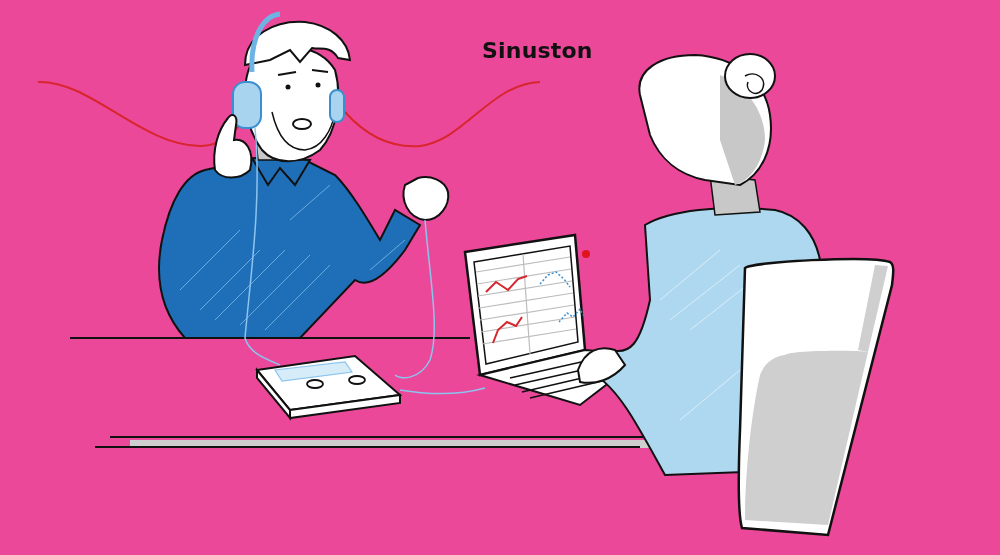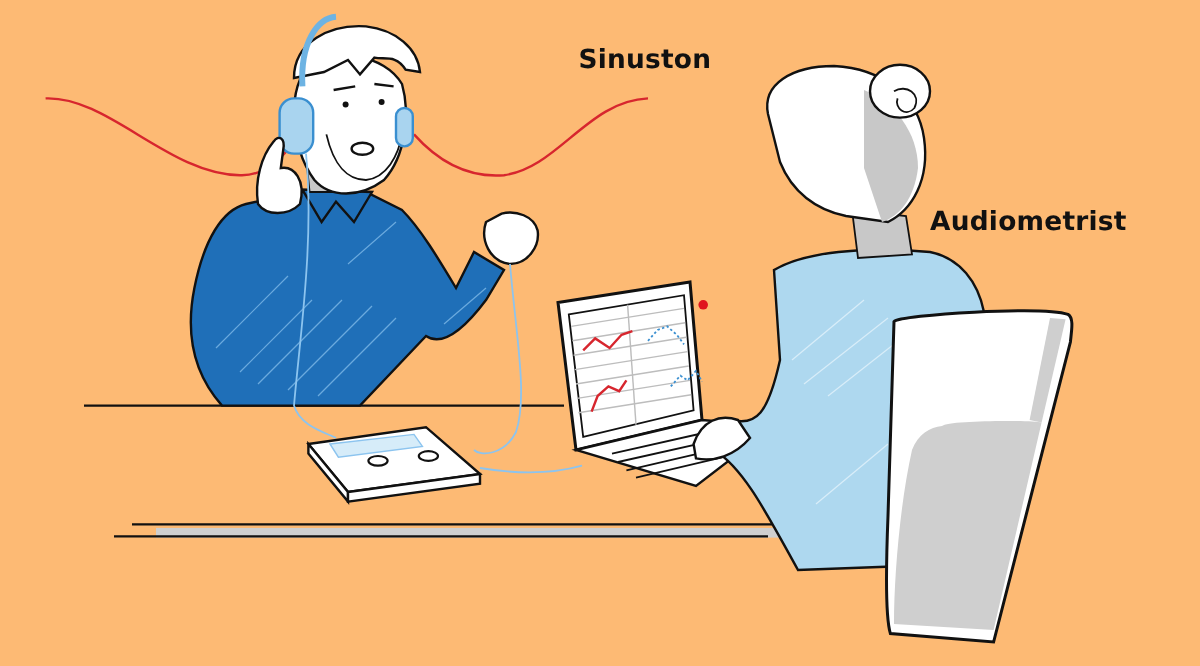--- a/index.html
+++ b/index.html
@@ -1,16 +1,16 @@
 <!DOCTYPE html>
 <html><head>
 <meta charset="utf-8">
 <style>
   html,body{margin:0;padding:0;background:#ffffff;}
-  #stage{position:relative;width:1000px;height:555px;overflow:hidden;background:#fdba74;font-family:"DejaVu Sans","Liberation Sans",sans-serif;}
+  #stage{position:relative;width:1000px;height:555px;overflow:hidden;background:#ec4899;font-family:"DejaVu Sans","Liberation Sans",sans-serif;}
   svg{position:absolute;left:0;top:0;}
   .label{position:absolute;font-weight:bold;color:#111111;font-size:22px;letter-spacing:0.2px;white-space:nowrap;}
   #lbl-sinuston{left:482px;top:38px;}
   #lbl-audiometrist{left:775px;top:173px;}
   #lbl-audiometer{left:262px;top:458px;}
 </style>
 </head>
 <body>
 
 <div id="stage">
@@ -129,14 +129,13 @@
   </g>
 
   <g>
     <path d="M745,268 C750,262 870,255 890,262 C895,265 893,275 892,285 L828,535 L742,528 C738,515 738,480 740,430 Z" fill="#fff" stroke="#111" stroke-width="2.5"></path>
     <path d="M785,355 C790,350 860,350 868,352 L828,525 L745,520 C745,480 750,420 760,375 C765,362 775,356 785,355 Z" fill="#cfcfcf"></path>
     <path d="M875,265 L888,266 L868,352 L858,350 Z" fill="#cfcfcf"></path>
   </g>
 </svg>
 
 <div class="label" id="lbl-sinuston">Sinuston</div>
-<div class="label" id="lbl-audiometrist">Audiometrist</div>
 </div>
 
 </body></html>

